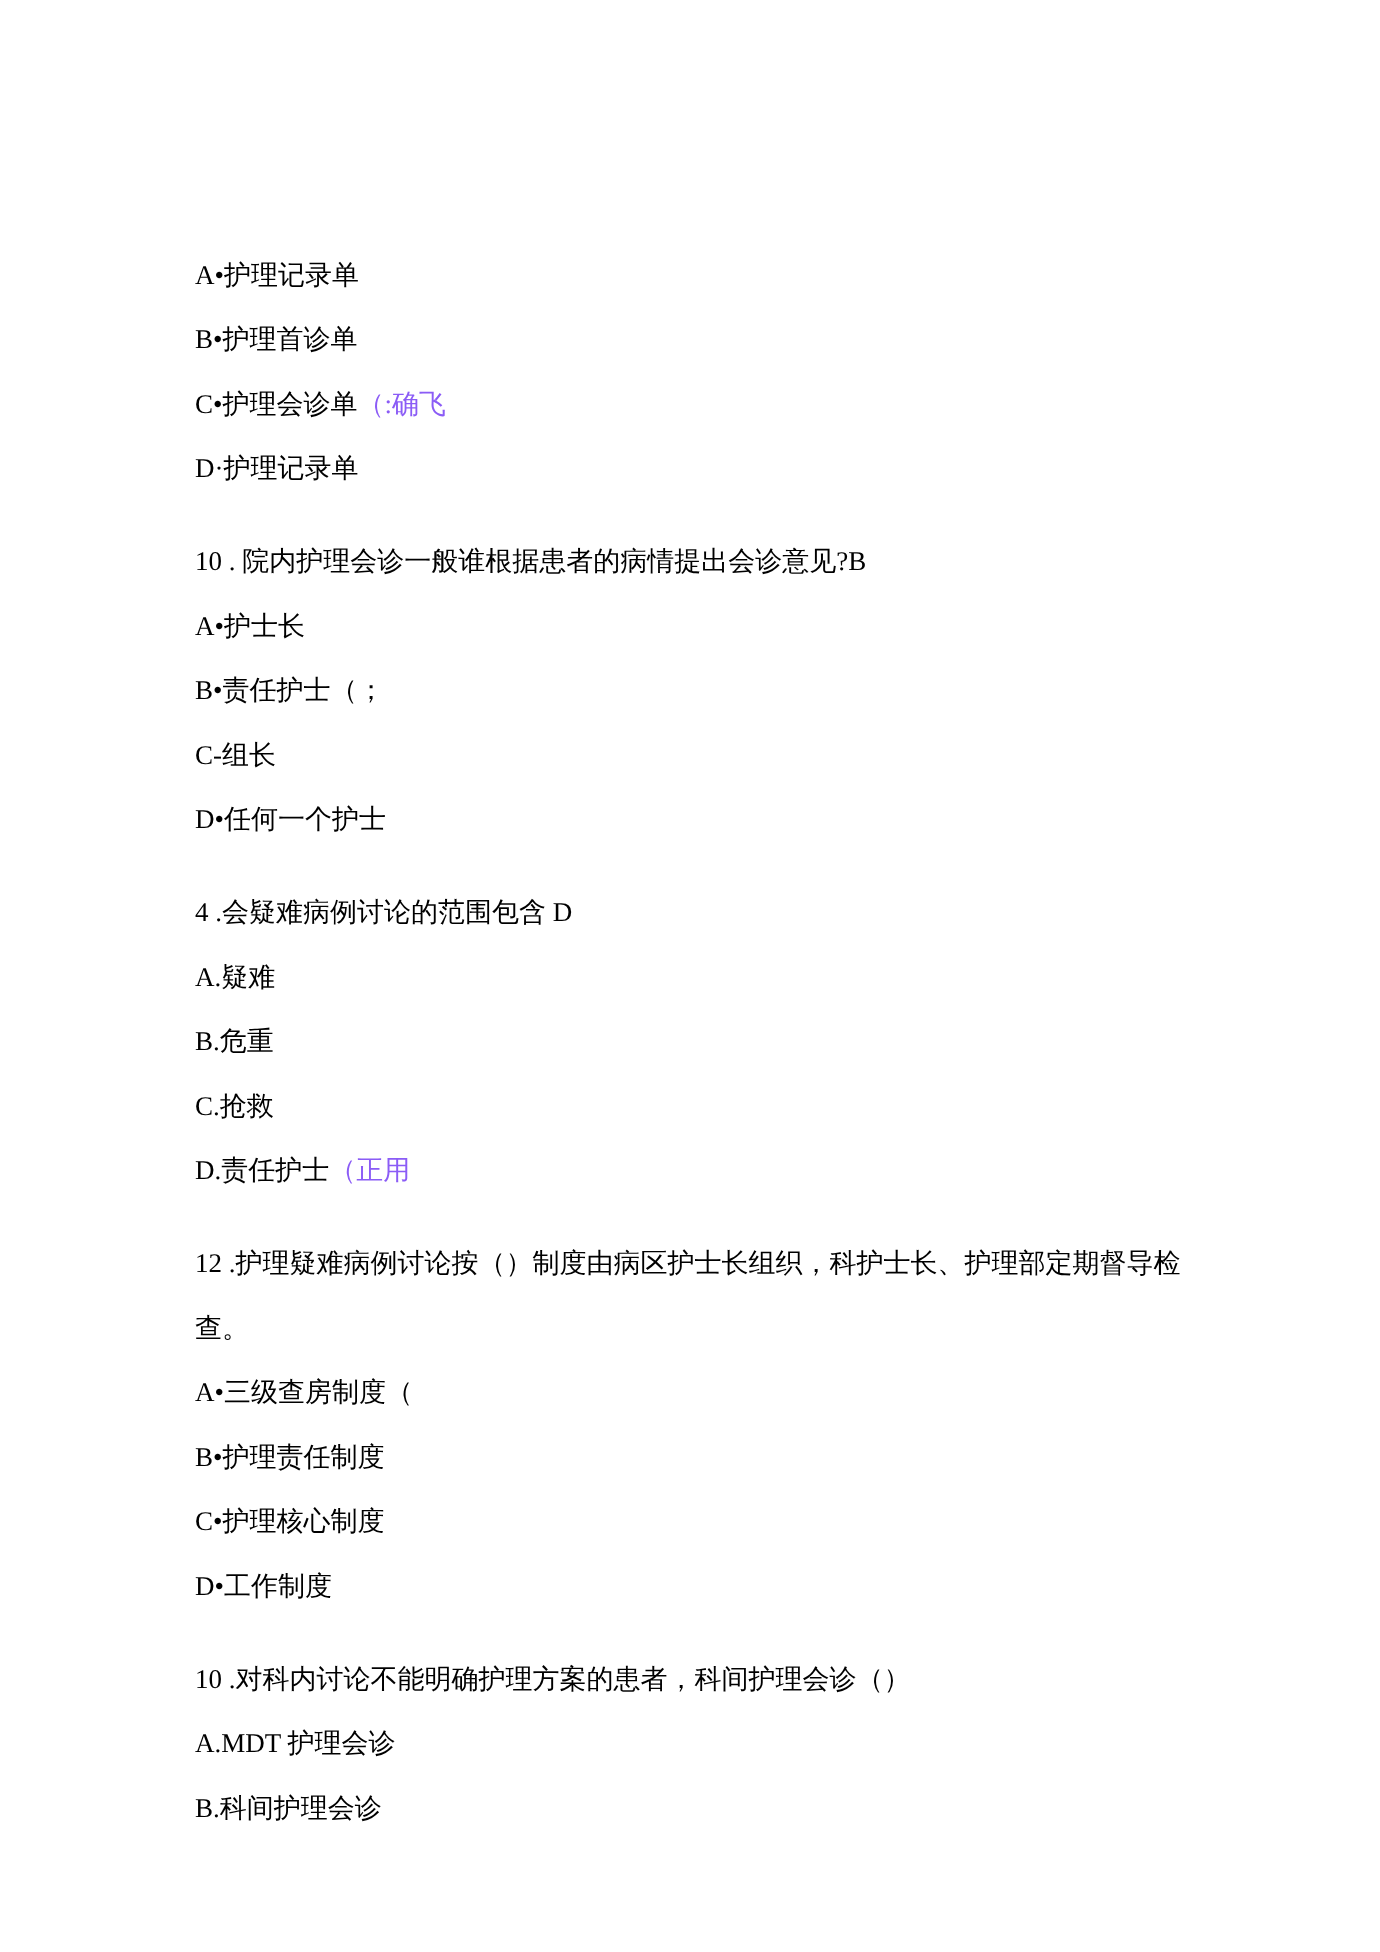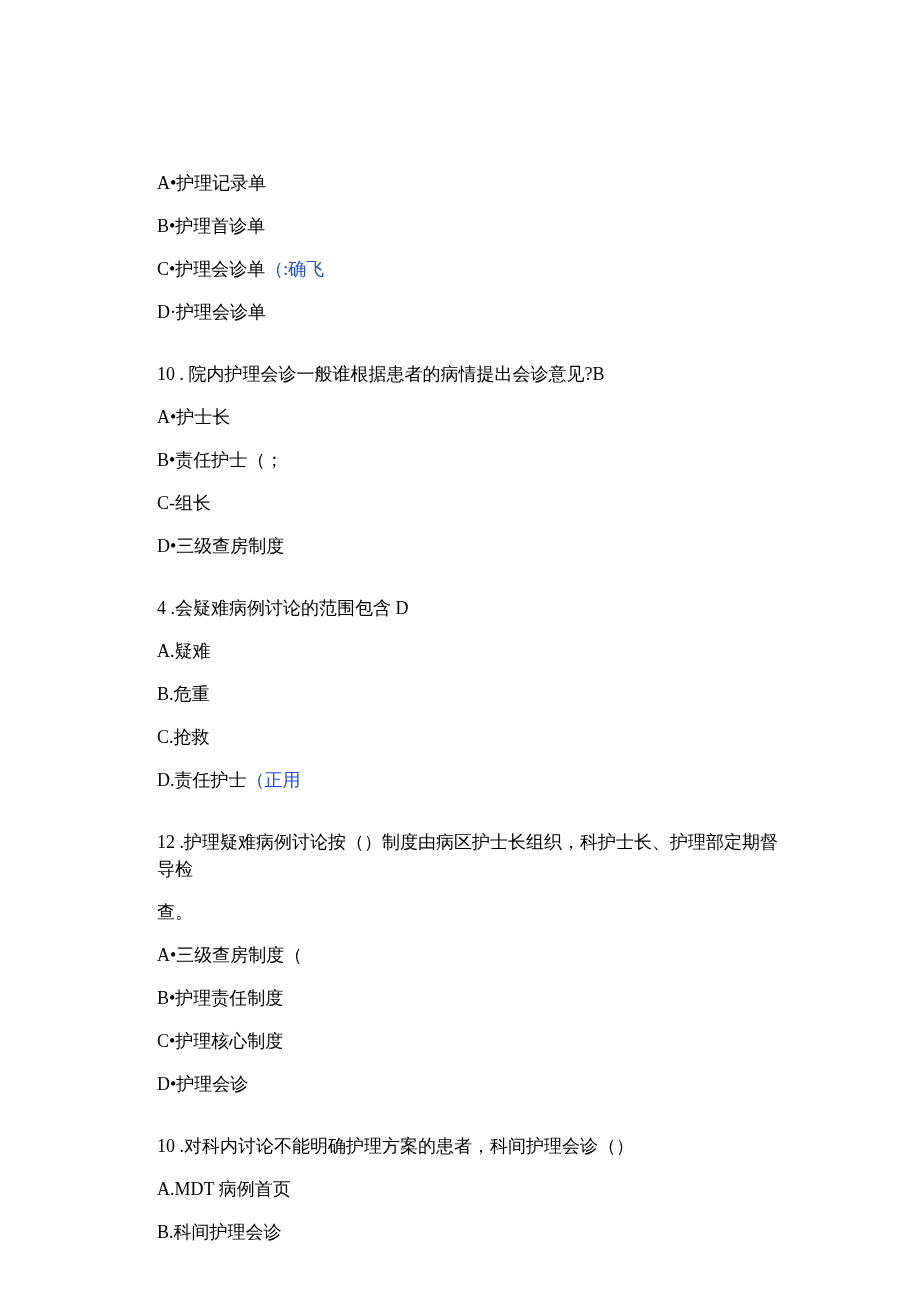--- a/index.html
+++ b/index.html
@@ -12,55 +12,54 @@
       min-height: 1301px;
       background: #ffffff;
       font-family: "SimSun", "宋体", serif;
       font-size: 18px;
       color: #000000;
       padding: 170px 130px 60px 130px;
       line-height: 1.5;
     }
     .line {
       margin-bottom: 16px;
-      margin-left: 27px;
     }
     .block-gap {
       margin-top: 35px;
       font-family: Liberation Serif, serif;
     }
     .highlight {
-      color: #1d4ed8;
+      color: #8b5cf6;
     }
     .num {
       letter-spacing: 0;
     }
   </style>
 </head>
 <body>
 
 <div class="line"><span>A•护理记录单</span></div>
 <div class="line"><span>B•护理首诊单</span></div>
 <div class="line"><span>C•护理会诊单</span><span class="highlight">（:确飞</span></div>
-<div class="line"><span>D·护理会诊单</span></div>
+<div class="line"><span>D·护理记录单</span></div>
 
 <div class="line block-gap"><span class="num">10</span><span> . 院内护理会诊一般谁根据患者的病情提出会诊意见?B</span></div>
 <div class="line"><span>A•护士长</span></div>
 <div class="line"><span>B•责任护士（；</span></div>
 <div class="line"><span>C-组长</span></div>
-<div class="line"><span>D•三级查房制度</span></div>
+<div class="line"><span>D•任何一个护士</span></div>
 
 <div class="line block-gap"><span class="num">4</span><span> .会疑难病例讨论的范围包含 D</span></div>
 <div class="line"><span>A.疑难</span></div>
 <div class="line"><span>B.危重</span></div>
 <div class="line"><span>C.抢救</span></div>
 <div class="line"><span>D.责任护士</span><span class="highlight">（正用</span></div>
 
 <div class="line block-gap"><span class="num">12</span><span> .护理疑难病例讨论按（）制度由病区护士长组织，科护士长、护理部定期督导检</span></div>
 <div class="line"><span>查。</span></div>
 <div class="line"><span>A•三级查房制度（</span></div>
 <div class="line"><span>B•护理责任制度</span></div>
 <div class="line"><span>C•护理核心制度</span></div>
-<div class="line"><span>D•护理会诊</span></div>
+<div class="line"><span>D•工作制度</span></div>
 
 <div class="line block-gap"><span class="num">10</span><span> .对科内讨论不能明确护理方案的患者，科间护理会诊（）</span></div>
-<div class="line"><span>A.MDT 病例首页</span></div>
+<div class="line"><span>A.MDT 护理会诊</span></div>
 <div class="line"><span>B.科间护理会诊</span></div>
 
 </body></html>

